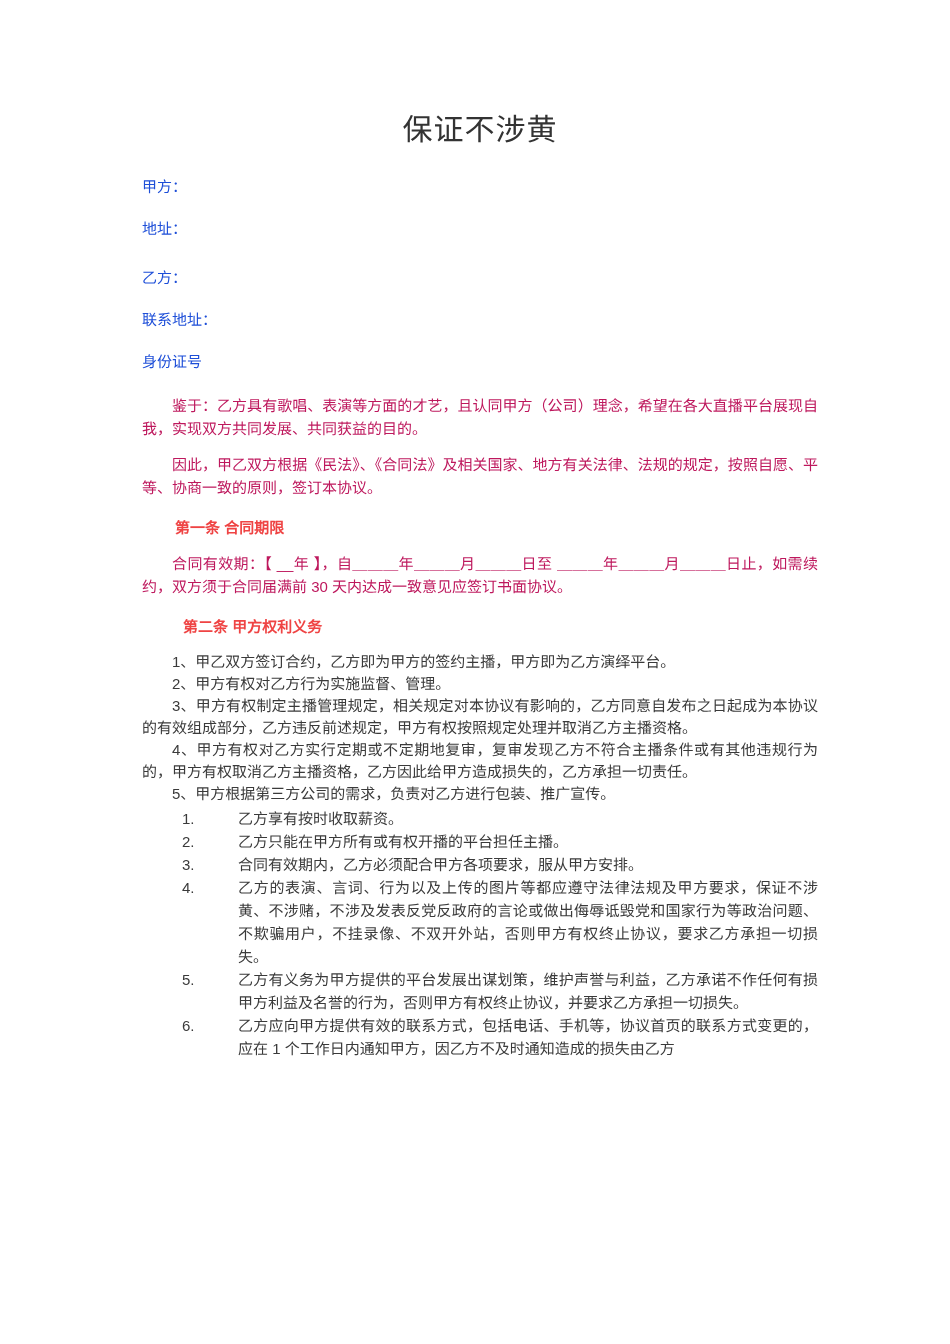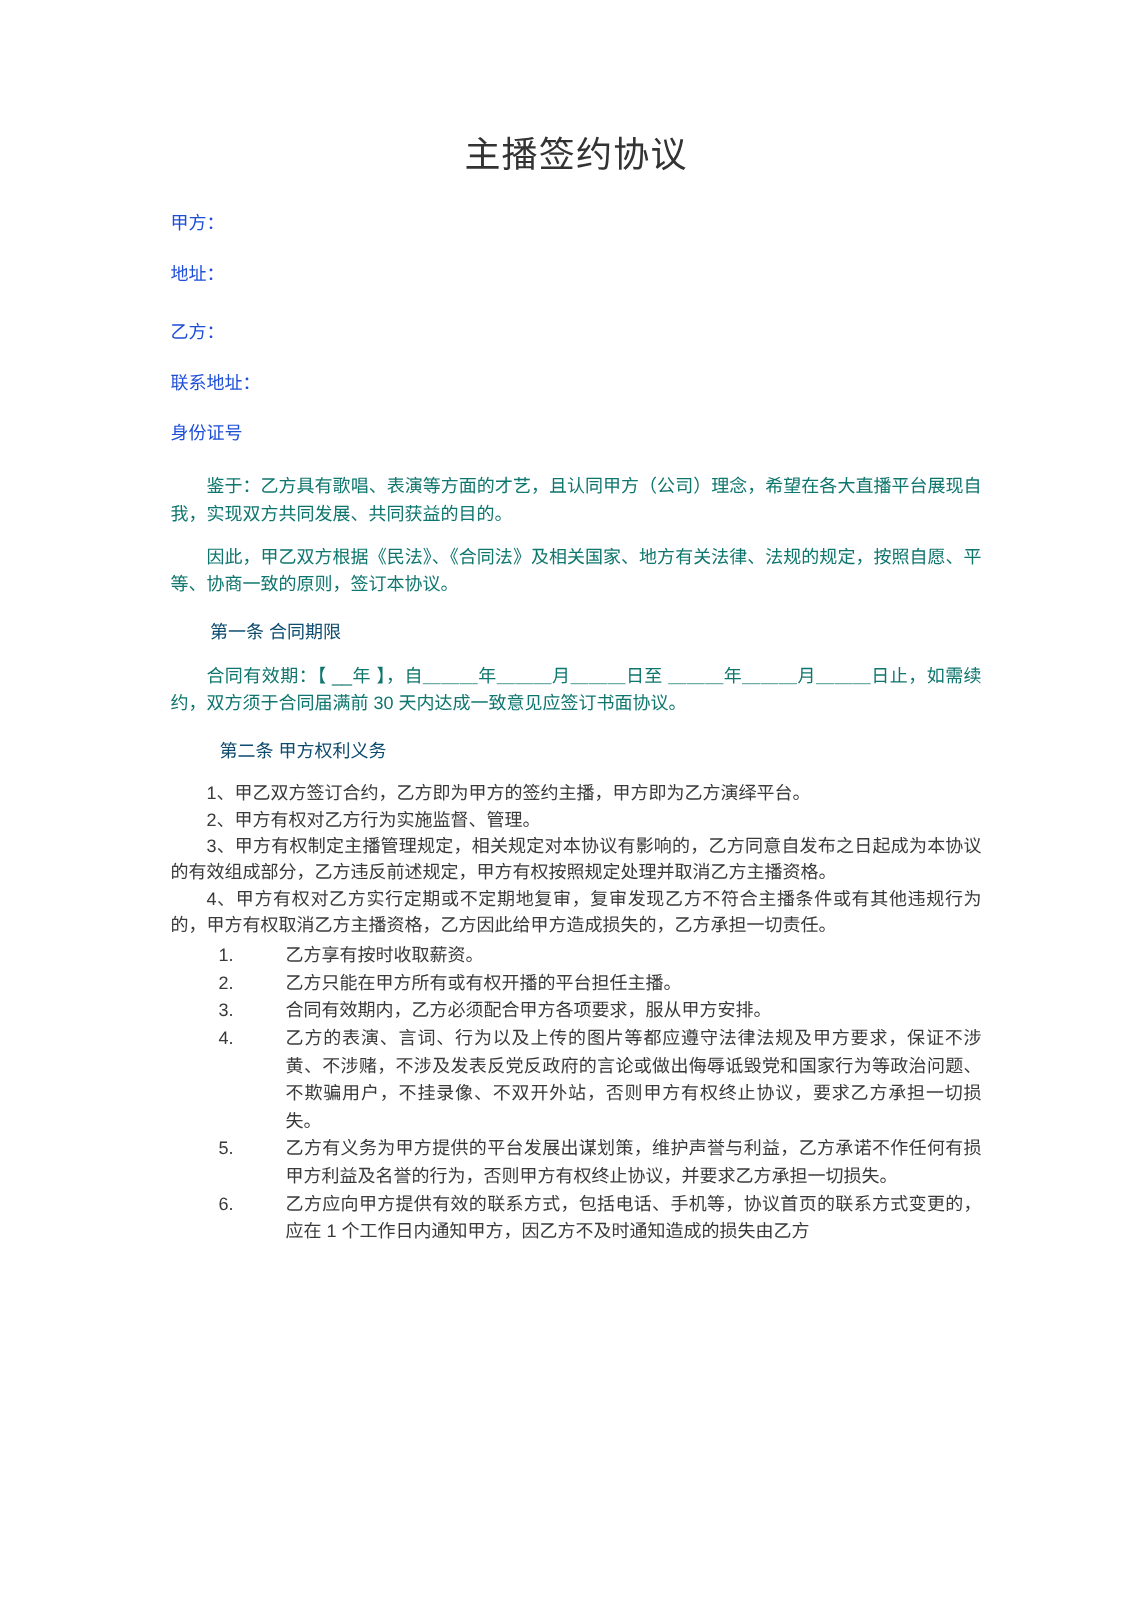--- a/index.html
+++ b/index.html
@@ -53,33 +53,33 @@
     margin-bottom: 23px;
     white-space: pre;
   }
   .party-block.second {
   }
 
   
   .para {
     font-size: 15px;
     line-height: 23px;
-    color: #0f766e;
+    color: #be185d;
     text-indent: 30px;
     margin: 0 0 13px 0;
     text-align: justify;
     text-justify: inter-ideograph;
   }
 
   
   .section-heading {
     font-size: 15px;
     line-height: 22px;
-    font-weight: normal;
-    color: #0c4a6e;
+    font-weight: bold;
+    color: #ef4444;
     margin: 18px 0 13px 0;
     padding-left: 33px;
   }
   .section-heading.extra-indent {
     padding-left: 41px;
   }
 
   
   .numbered-list {
     margin: 0;
@@ -123,21 +123,21 @@
   .decimal-list-wrap {
     margin-top: 2px;
   }
 </style>
 </head>
 <body>
 
 <div class="page">
   <div class="doc-body">
 
-    <h1 class="doc-title">主播签约协议</h1>
+    <h1 class="doc-title">保证不涉黄</h1>
 
     <div class="party-block">
       <div class="field-line">甲方：</div>
       <div class="field-line">地址：</div>
     </div>
 
     <div class="party-block second">
       <div class="field-line">乙方：</div>
       <div class="field-line">联系地址：</div>
       <div class="field-line">身份证号</div>
@@ -149,20 +149,21 @@
 
     <h2 class="section-heading">第一条 合同期限</h2>
     <p class="para">合同有效期：【 __年 】，自＿＿＿年＿＿＿月＿＿＿日至 ＿＿＿年＿＿＿月＿＿＿日止，如需续约，双方须于合同届满前 30 天内达成一致意见应签订书面协议。</p>
 
     <h2 class="section-heading extra-indent">第二条 甲方权利义务</h2>
     <ul class="numbered-list">
       <li>1、甲乙双方签订合约，乙方即为甲方的签约主播，甲方即为乙方演绎平台。</li>
       <li>2、甲方有权对乙方行为实施监督、管理。</li>
       <li>3、甲方有权制定主播管理规定，相关规定对本协议有影响的，乙方同意自发布之日起成为本协议的有效组成部分，乙方违反前述规定，甲方有权按照规定处理并取消乙方主播资格。</li>
       <li>4、甲方有权对乙方实行定期或不定期地复审，复审发现乙方不符合主播条件或有其他违规行为的，甲方有权取消乙方主播资格，乙方因此给甲方造成损失的，乙方承担一切责任。</li>
+      <li>5、甲方根据第三方公司的需求，负责对乙方进行包装、推广宣传。</li>
     </ul>
 
     <div class="decimal-list-wrap">
       <ul class="decimal-list">
         <li>
           <span class="marker">1.</span>
           <span>乙方享有按时收取薪资。</span>
         </li>
         <li>
           <span class="marker">2.</span>

